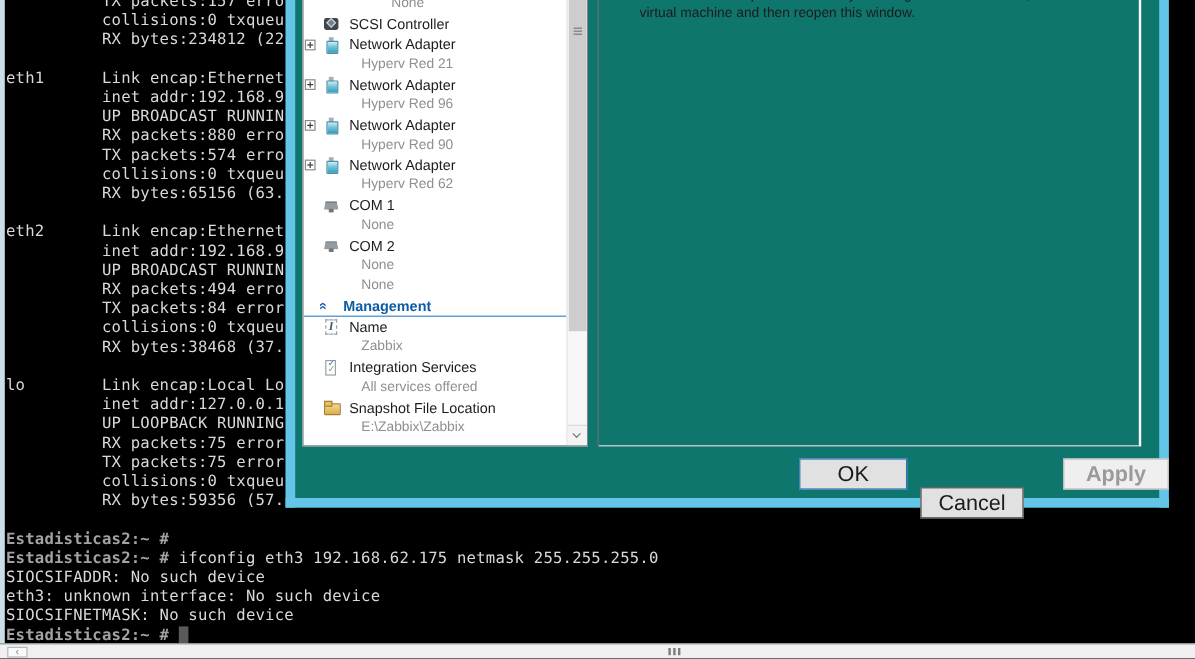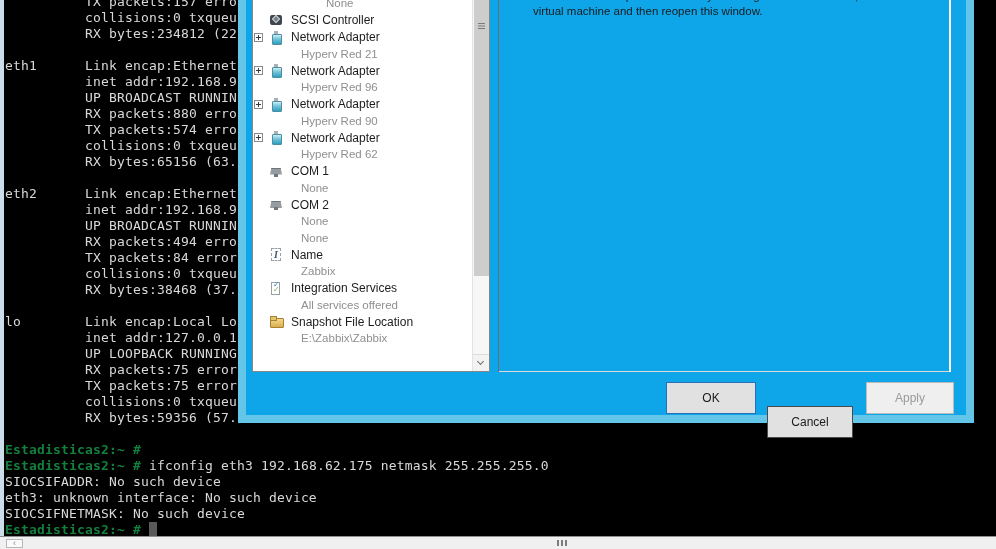--- a/index.html
+++ b/index.html
@@ -11,27 +11,27 @@
   
   .left-strip { position:absolute; left:0; top:0; width:4px; height:537px; background:#cbdde9; z-index:1; }
 
   
   .terminal {
     position:absolute; left:5px; top:-6px; z-index:0;
     font-family:"DejaVu Sans Mono", monospace; font-size:13px; line-height:16px;
     letter-spacing:0.17px; color:#d9d9d9; white-space:pre;
   }
   .term-line { height:16px; }
-  .term-line .prompt { color:#15803d; font-weight:bold; }
+  .term-line .prompt { color:#a3a3a3; font-weight:bold; }
   .term-line .cursor { color:#c9c9c9; background:#5a5a5a; }
 
   
   .dialog {
     position:absolute; left:238px; top:0; width:736px; height:423px; z-index:2;
-    background:#0ea5e9;
+    background:#0f766e;
     border-left:8px solid #63c6e8; border-right:8px solid #63c6e8; border-bottom:8px solid #63c6e8;
   }
   .dialog-inner { position:relative; width:720px; height:415px; }
 
   
   .hw-list {
     position:absolute; left:6px; top:-2px; width:238px; height:374px;
     background:#fff; border:1px solid #82878c; overflow:hidden;
   }
   .hw-list-inner { margin-top:-4px; width:219px; font-size:12px; color:#1c1c1c; }
@@ -90,25 +90,25 @@
   
   .sep-v { position:absolute; left:252px; top:-1px; width:1px; height:373px; background:#6b6f73; }
   .sep-white { position:absolute; left:703px; top:0; width:2px; height:372px; background:#ffffff; }
   .sep-bottom { position:absolute; left:253px; top:371px; width:450px; height:1px; background:#dadada; }
 
   
   .message { position:absolute; left:287px; top:-11px; width:410px;
              font-size:11.5px; line-height:15px; color:#1b1b1b; }
 
   
-  .btn { position:absolute; top:382px; height:32px; display:flex; align-items:center; justify-content:center;
-         font-size:12px; color:#1a1a1a; background:#e1e1e1; border:1px solid #707070; cursor:default; }
+  .btn { position:absolute; top:382px; height:26px; display:flex; align-items:center; justify-content:center;
+         font-size:18px; color:#1a1a1a; background:#e1e1e1; border:1px solid #707070; cursor:default; }
   .btn-ok     { left:420px; width:90px; border-color:#2a70b8; }
   .btn-cancel { left:521px; width:86px; border-color:#4b4b4b;margin-top:24px; }
-  .btn-apply  { left:620px; width:88px; background:#efefef; border-color:#bababa; color:#9a9a9a; }
+  .btn-apply  { left:640px; width:88px; background:#efefef; border-color:#bababa; color:#9a9a9a;font-weight:bold; }
 
   
   .hbar { position:absolute; left:0; top:536px; width:996px; height:13px; background:#f0f0f0;
           border-top:1px solid #8e8e8e; z-index:3; }
   .hleft { position:absolute; left:6px; top:2px; width:17px; height:9px; background:#fafafa;
            border:1px solid #b4b9bf; color:#8a8a8a; font-size:9px; line-height:7px; text-align:center; }
   .hgrip { position:absolute; left:557px; top:3px; width:2px; height:6px; background:#7d7d7d;
            box-shadow:4px 0 0 #7d7d7d, 8px 0 0 #7d7d7d; }
 </style>
 </head>
@@ -161,20 +161,24 @@
               <span class="hw-label">COM 1</span>
             </div>
             <div class="hw-sub">None</div>
             <div class="hw-row">
               <span class="exp-spacer"></span>
               <span class="hw-icon i-com"></span>
               <span class="hw-label">COM 2</span>
             </div>
             <div class="hw-sub">None</div>
             <div class="hw-sub">None</div>
+            <div class="hw-section">
+              <span class="mgmt-chevron">«</span>
+              <span class="hw-label">Management</span>
+            </div>
             <div class="hw-row">
               <span class="exp-spacer"></span>
               <span class="hw-icon i-name"></span>
               <span class="hw-label">Name</span>
             </div>
             <div class="hw-sub">Zabbix</div>
             <div class="hw-row">
               <span class="exp-spacer"></span>
               <span class="hw-icon i-integ"></span>
               <span class="hw-label">Integration Services</span>

